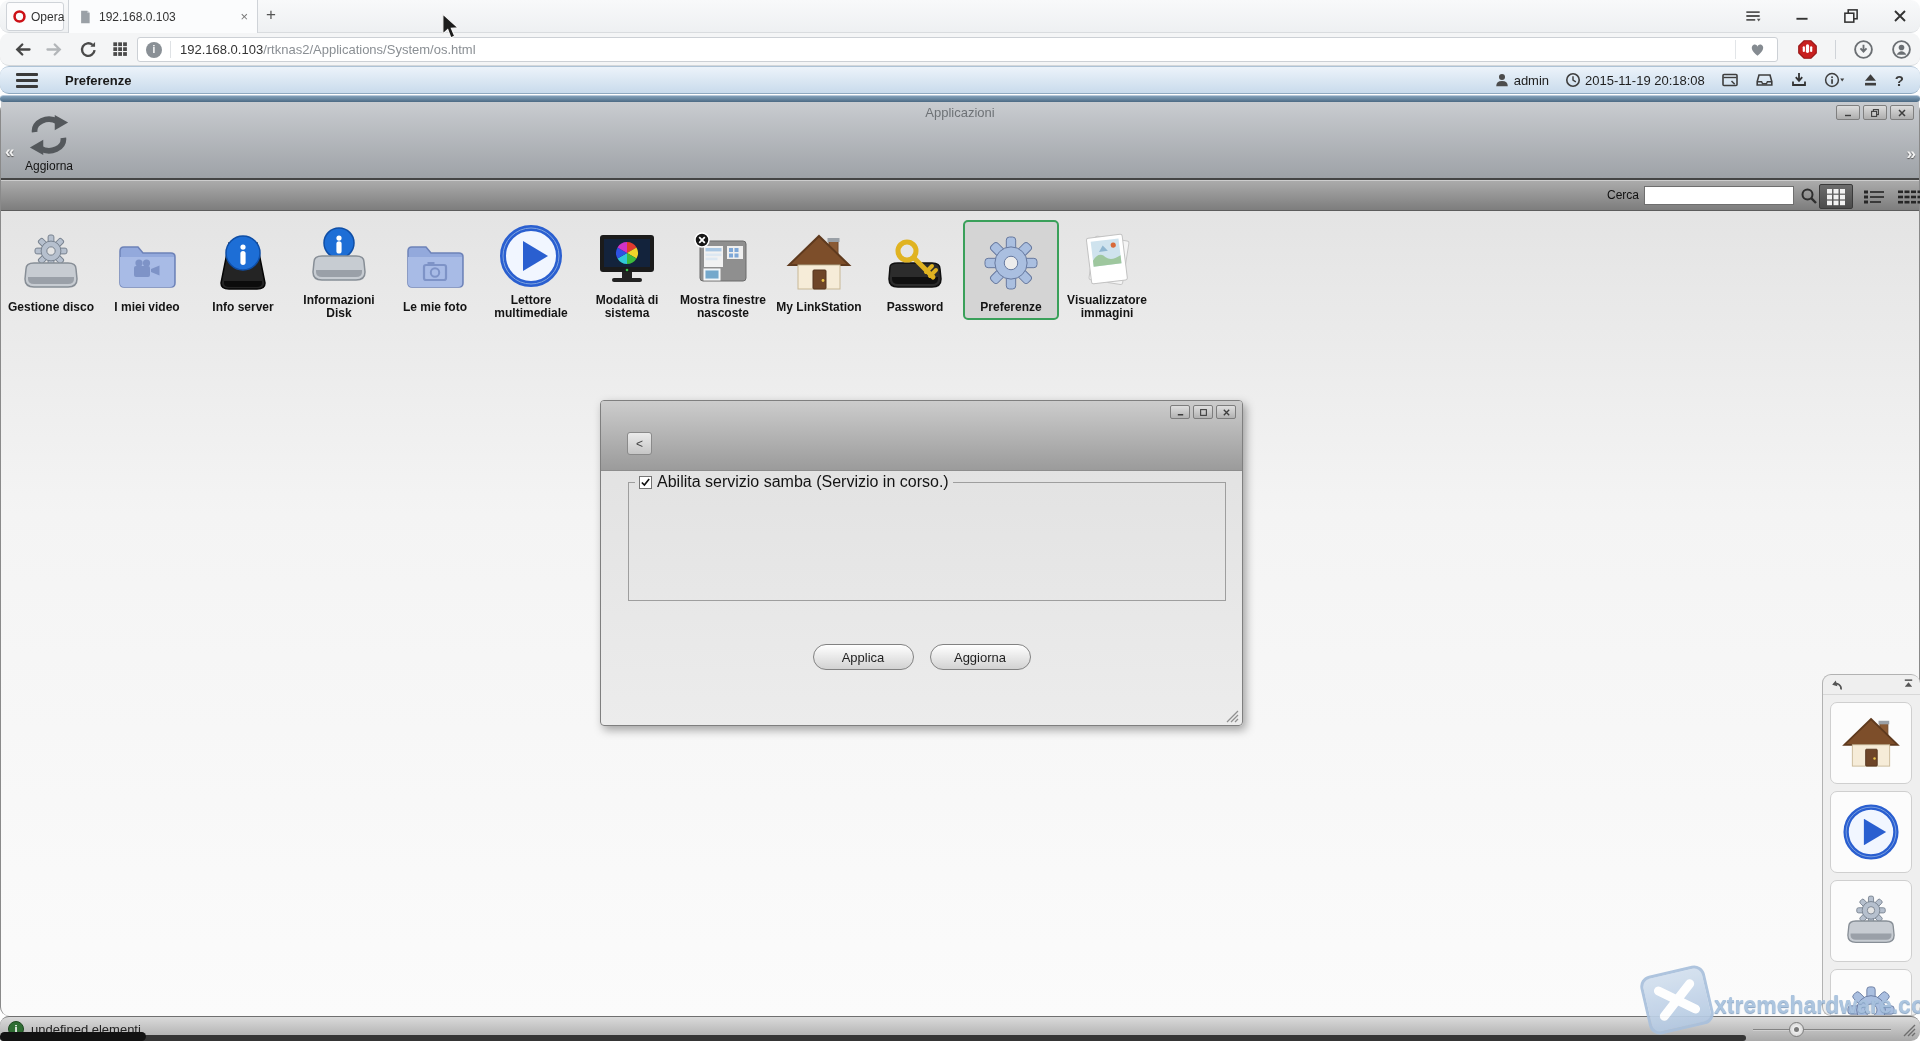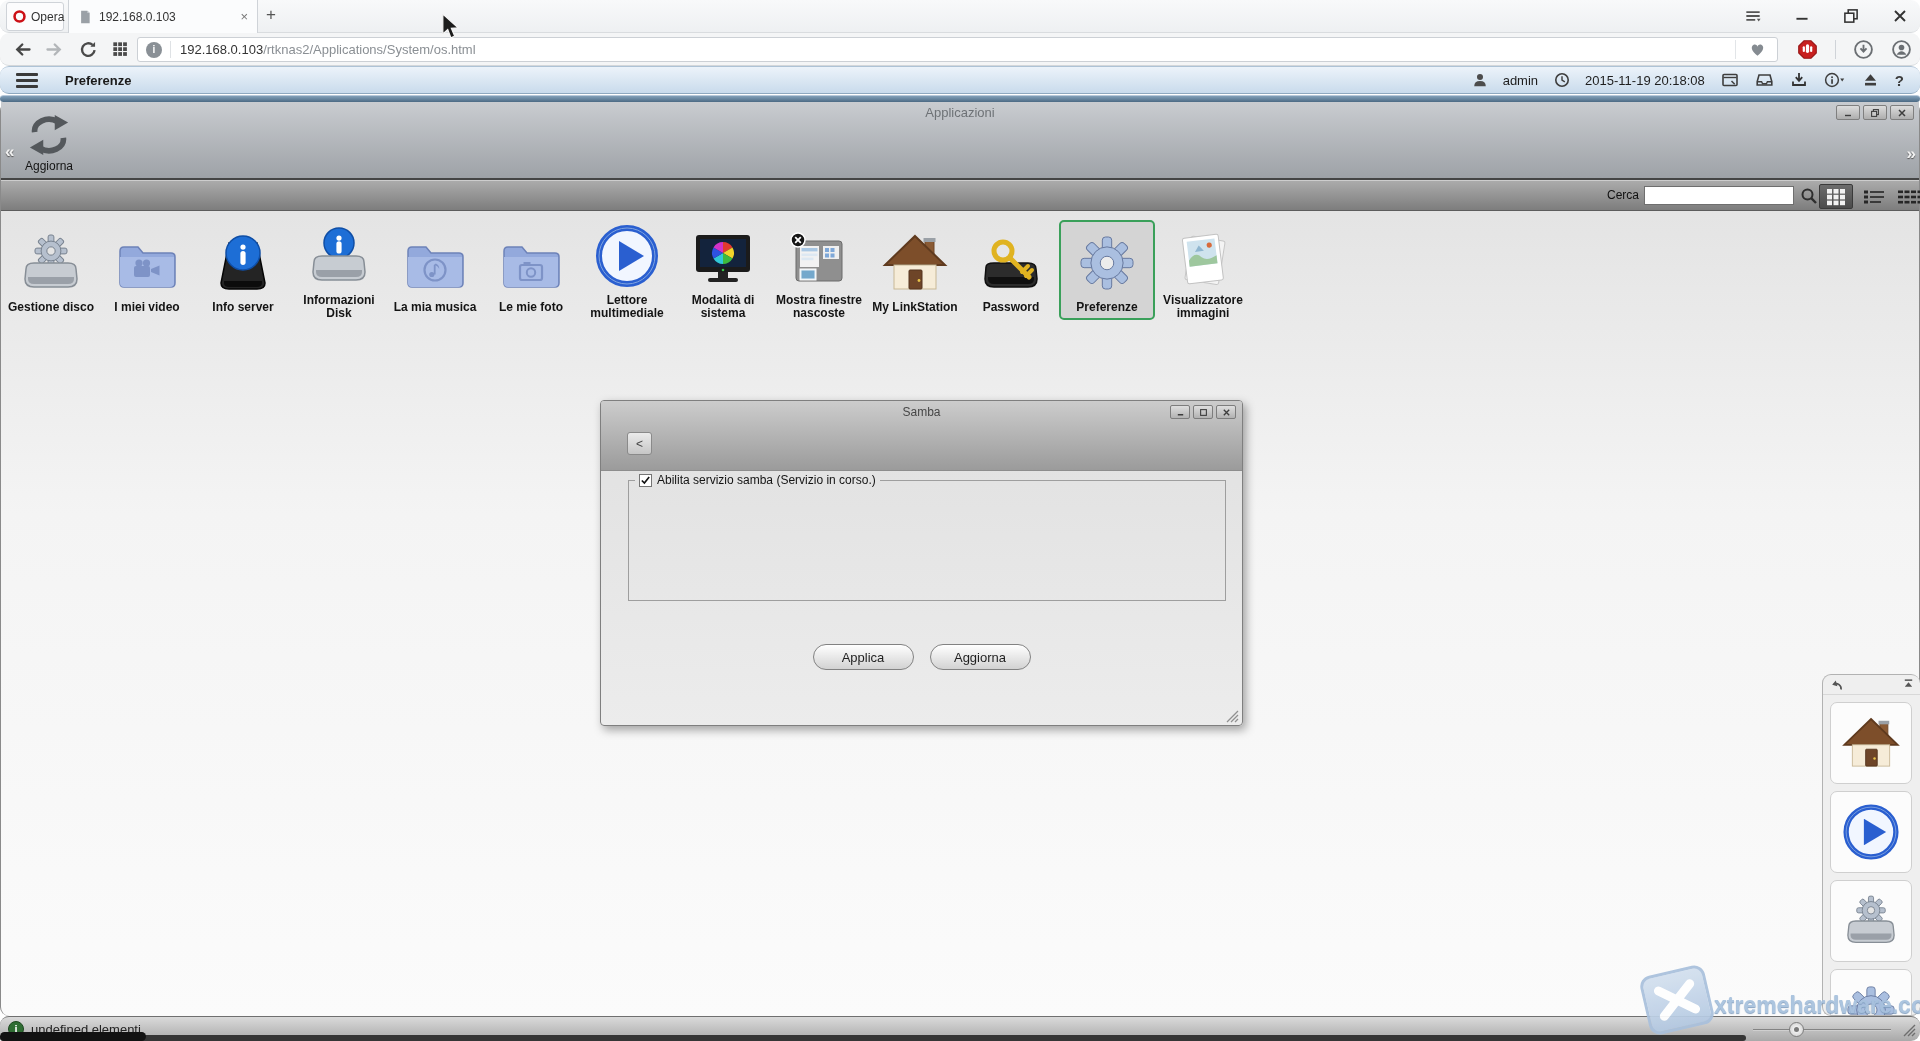--- a/index.html
+++ b/index.html
@@ -30,21 +30,21 @@
   .abarright{position:absolute;right:8px;top:6px;display:flex;gap:17px;align-items:center;}
   .vdiv{width:1px;height:19px;background:#cfd3d8;}
 
   
   #nastoolbar{left:0;top:66px;width:1920px;height:28px;background:linear-gradient(#ecf3fa,#c9dbec);border-top:1px solid #aec3d6;border-bottom:1px solid #8fa9c0;display:flex;align-items:center;}
   .hamb{margin-left:16px;width:22px;display:flex;flex-direction:column;gap:3px;}
   .hamb i{height:3px;background:#3a3a3a;border-radius:1px;}
   .nastitle{margin-left:27px;font-size:13px;font-weight:bold;color:#1a1a1a;}
   .nasright{margin-left:auto;display:flex;align-items:center;gap:16px;padding-right:16px;}
   .nasright .txt{font-size:13px;color:#1e1e1e;}
-  .iconlbl{display:flex;align-items:center;gap:15px;}
+  .iconlbl{display:flex;align-items:center;gap:4px;}
   .qmark{font-size:15px;font-weight:bold;color:#3c3c3c;}
 
   
   #bluesep{left:0;top:95px;width:1920px;height:7px;background:linear-gradient(#82a0b9,#4c6a84);border-top:1px solid #b9cadb;}
 
   
   #appwindow{left:0;top:102px;width:1920px;height:914px;background:linear-gradient(#dedede,#f4f4f4 45%,#fbfbfb);border-left:1px solid #8a8a8a;border-right:1px solid #8a8a8a;}
   .winhead{position:relative;height:78px;background:linear-gradient(#c9ccd0,#9ea2a7);border-bottom:2px solid #454545;}
   .wintitle{position:absolute;left:0;right:0;top:3px;text-align:center;font-size:13px;color:#6e7276;}
   .winctrls{position:absolute;right:5px;top:3px;display:flex;gap:3px;}
@@ -68,21 +68,21 @@
 
   
   #sambadlg{left:600px;top:400px;width:643px;height:326px;border:1px solid #7f7f7f;border-radius:4px;box-shadow:3px 4px 10px rgba(0,0,0,.35);background:linear-gradient(#e0e0e0,#ececec);overflow:hidden;z-index:20;}
   .dlghead{position:relative;height:70px;background:linear-gradient(#cccccc,#9b9b9b);border-bottom:1px solid #8d8d8d;}
   .dlgtitle{position:absolute;left:0;right:0;top:4px;text-align:center;font-size:12px;color:#474747;}
   .dlgctrls{position:absolute;right:6px;top:4px;display:flex;gap:3px;}
   .dbtn{width:20px;height:14px;background:linear-gradient(#dedede,#b2b2b2);border:1px solid #7d7d7d;border-radius:2px;display:flex;align-items:center;justify-content:center;}
   .backbtn{position:absolute;left:26px;top:31px;width:25px;height:23px;background:linear-gradient(#ebebeb,#c6c6c6);border:1px solid #8a8a8a;border-radius:3px;font-size:12px;color:#444;display:flex;align-items:center;justify-content:center;}
   .dlgbody{position:relative;height:255px;}
   .fs{position:absolute;left:27px;top:2px;width:598px;height:128px;border:1px solid #9e9e9e;}
-  .fs legend{margin-left:6px;padding:0 4px;font-size:12px;color:#141414;display:flex;align-items:center;gap:5px;}
+  .fs legend{margin-left:6px;padding:0 4px;font-size:16px;color:#141414;display:flex;align-items:center;gap:5px;}
   .cb{width:13px;height:13px;background:#fff;border:1px solid #757575;display:inline-flex;align-items:center;justify-content:center;}
   .frm{margin-top:18px;display:flex;flex-direction:column;gap:8px;}
   .frow{display:flex;align-items:center;}
   .flabel{width:192px;text-align:right;font-size:12px;font-weight:bold;color:#1a1a1a;padding-right:5px;}
   .fin{height:18px;border:1px solid #8a8a8a;background:#fff;font-size:13px;color:#555;padding:0 3px;font-family:"Liberation Sans",sans-serif;}
   .fin.gray{color:#8d8d8d;}
   .cestrow{margin-left:197px;display:flex;align-items:center;gap:5px;font-size:12px;color:#8a8a8a;}
   .btnrow{position:absolute;left:0;right:0;top:173px;display:flex;justify-content:center;gap:16px;}
   .pillbtn{min-width:101px;height:26px;padding:0 20px;border:1px solid #828282;border-radius:13px;background:linear-gradient(#ffffff,#d2d2d2);font-size:13px;color:#1f1f1f;font-family:"Liberation Sans",sans-serif;}
   .dgrip{position:absolute;right:3px;bottom:3px;}
@@ -430,33 +430,20 @@
             <path d="M13 50 L59 50 L59 52 Q59 57 53 57 L19 57 Q13 57 13 52 Z" fill="#9aa0a8"></path>
           </svg>
         </div>
         <div class="app-label">Informazioni Disk</div>
       </div>
       <div class="app-item">
         <div class="app-ico">
           <svg viewBox="0 0 72 72" width="72" height="72">
             <path d="M9 24 q0 -4 4 -4 h14 l5 6 h28 q4 0 4 4 v26 q0 4 -4 4 H13 q-4 0 -4 -4 Z" fill="#93a9dc" stroke="#6d82b8" stroke-width="1.5"></path>
             <path d="M9 30 h54 v26 q0 4 -4 4 H13 q-4 0 -4 -4 Z" fill="#a8bbe6"></path>
-            <circle cx="36" cy="43" r="10.5" fill="none" stroke="#7e93c7" stroke-width="2.2"></circle>
-            <circle cx="32.8" cy="47.5" r="2.6" fill="#7e93c7"></circle>
-            <rect x="34.8" y="38" width="1.8" height="9.5" fill="#7e93c7"></rect>
-            <path d="M34.8 38 q4.5 0.8 5.4 4.2 q0.3 -4 -3.4 -5.6 Z" fill="#7e93c7"></path>
-          </svg>
-        </div>
-        <div class="app-label">La mia musica</div>
-      </div>
-      <div class="app-item">
-        <div class="app-ico">
-          <svg viewBox="0 0 72 72" width="72" height="72">
-            <path d="M9 24 q0 -4 4 -4 h14 l5 6 h28 q4 0 4 4 v26 q0 4 -4 4 H13 q-4 0 -4 -4 Z" fill="#93a9dc" stroke="#6d82b8" stroke-width="1.5"></path>
-            <path d="M9 30 h54 v26 q0 4 -4 4 H13 q-4 0 -4 -4 Z" fill="#a8bbe6"></path>
             <rect x="25" y="38" width="22" height="15" rx="2" fill="none" stroke="#7e93c7" stroke-width="2.2"></rect>
             <circle cx="36" cy="45.5" r="4.2" fill="none" stroke="#7e93c7" stroke-width="2"></circle>
             <rect x="28.5" y="35" width="7" height="3.4" fill="#7e93c7"></rect>
           </svg>
         </div>
         <div class="app-label">Le mie foto</div>
       </div>
       <div class="app-item">
         <div class="app-ico">
           <svg viewBox="0 0 72 72" width="72" height="72">
@@ -559,21 +546,20 @@
             </g>
           </svg>
         </div>
         <div class="app-label">Visualizzatore immagini</div>
       </div>
     </div>
 </div>
 
 <div class="abs" id="sambadlg">
   <div class="dlghead">
-    <div class="dlgtitle">Samba</div>
     <div class="dlgctrls">
       <span class="dbtn">
           <svg width="9" height="9" viewBox="0 0 10 10">
             <path d="M2 7.5 H8" stroke="#3d3d3d" stroke-width="1.4"></path>
           </svg>
         </span>
       <span class="dbtn">
           <svg width="9" height="9" viewBox="0 0 10 10">
             <rect x="1.8" y="1.8" width="6.4" height="6.4" fill="none" stroke="#3d3d3d" stroke-width="1.2"></rect>
           </svg>

